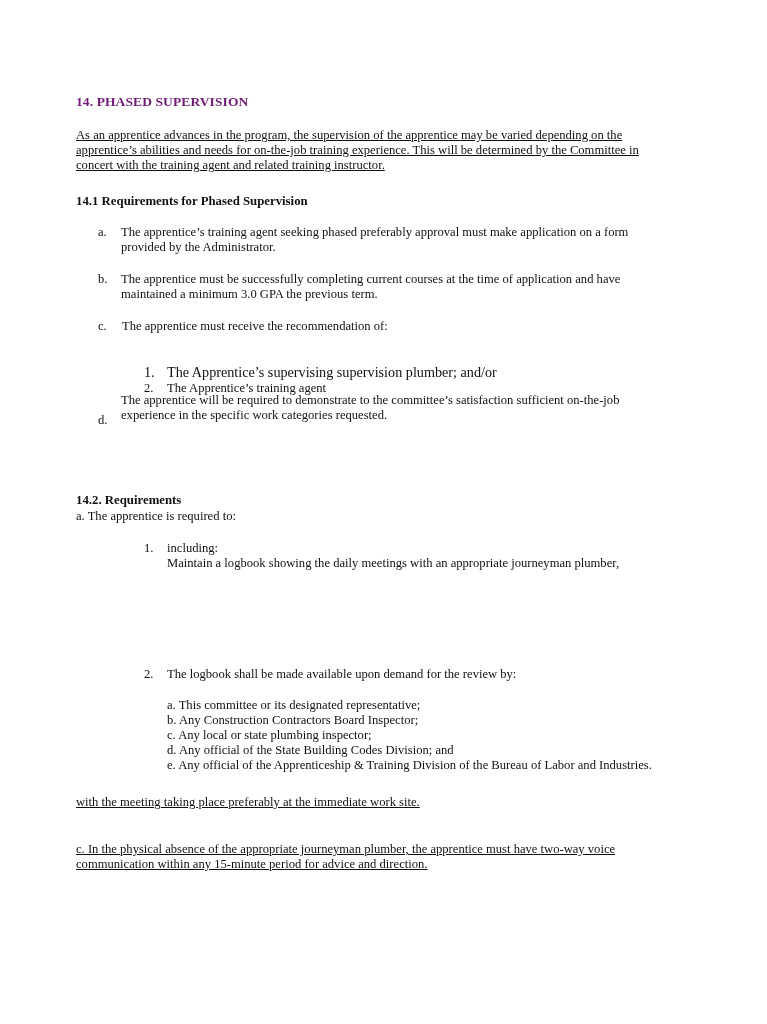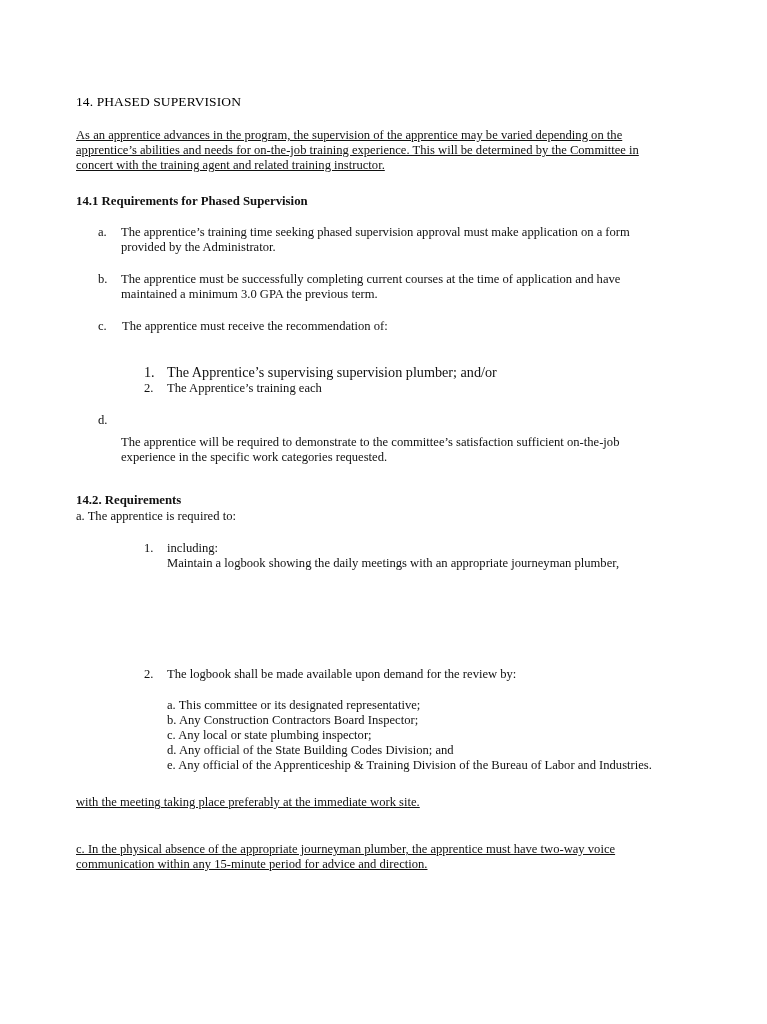--- a/index.html
+++ b/index.html
@@ -1,20 +1,20 @@
 <!DOCTYPE html>
 <html><head>
 <meta charset="utf-8">
 <style>
   html, body { margin: 0; padding: 0; background: #ffffff; }
   body { width: 767px; height: 1024px; position: relative; overflow: hidden;
          font-family: "Liberation Serif", serif; color: #111; font-size: 12.6px; line-height: 15px; }
   .page { position: absolute; left: 0; top: 0; width: 767px; height: 1024px; }
   .abs { position: absolute; }
-  .h1 { left: 76px; top: 94px; font-weight: normal; font-size: 13.5px; color: #000000; letter-spacing: 0.1px; }
+  .h1 { left: 76px; top: 94px; font-weight: bold; font-size: 13.5px; color: #701a75; letter-spacing: 0.1px; }
   .para { left: 76px; width: 640px; text-decoration: underline; }
   .h2 { left: 76px; font-weight: bold; font-size: 12.8px; }
   .li-text { width: 580px; }
   .big { font-size: 14.2px; line-height: 17px; }
 </style>
 </head>
 <body>
 
 <div class="page">
 
@@ -23,42 +23,42 @@
   <div class="abs para" style="top:128px">
     <div>As an apprentice advances in the program, the supervision of the apprentice may be varied depending on the</div>
     <div>apprentice’s abilities and needs for on-the-job training experience. This will be determined by the Committee in</div>
     <div>concert with the training agent and related training instructor.</div>
   </div>
 
   <div class="abs h2" style="top:194px">14.1 Requirements for Phased Supervision</div>
 
   <div class="abs" style="left:98px; top:225px">a.</div>
   <div class="abs li-text" style="left:121px; top:225px">
-    <div>The apprentice’s training time seeking phased supervision approval must make application on a form</div>
+    <div>The apprentice’s training agent seeking phased preferably approval must make application on a form</div>
     <div>provided by the Administrator.</div>
   </div>
 
   <div class="abs" style="left:98px; top:272px">b.</div>
   <div class="abs li-text" style="left:121px; top:272px">
     <div>The apprentice must be successfully completing current courses at the time of application and have</div>
     <div>maintained a minimum 3.0 GPA the previous term.</div>
   </div>
 
   <div class="abs" style="left:98px; top:319px">c.</div>
   <div class="abs li-text" style="left:122px; top:319px">
     <div>The apprentice must receive the recommendation of:</div>
   </div>
 
   <div class="abs big" style="left:144px; top:364px">1.</div>
   <div class="abs big" style="left:167px; top:364px">The Apprentice’s supervising supervision plumber; and/or</div>
   <div class="abs" style="left:144px; top:381px">2.</div>
-  <div class="abs" style="left:167px; top:381px">The Apprentice’s training each</div>
+  <div class="abs" style="left:167px; top:381px">The Apprentice’s training agent</div>
 
   <div class="abs" style="left:98px; top:413px">d.</div>
-  <div class="abs li-text" style="left:121px; top:435px">
+  <div class="abs li-text" style="left:121px; top:393px">
     <div>The apprentice will be required to demonstrate to the committee’s satisfaction sufficient on-the-job</div>
     <div>experience in the specific work categories requested.</div>
   </div>
 
   <div class="abs h2" style="top:493px">14.2. Requirements</div>
   <div class="abs" style="left:76px; top:509px">a. The apprentice is required to:</div>
 
   <div class="abs" style="left:144px; top:541px">1.</div>
   <div class="abs" style="left:167px; top:541px; width:560px">
     <div>including:</div>

